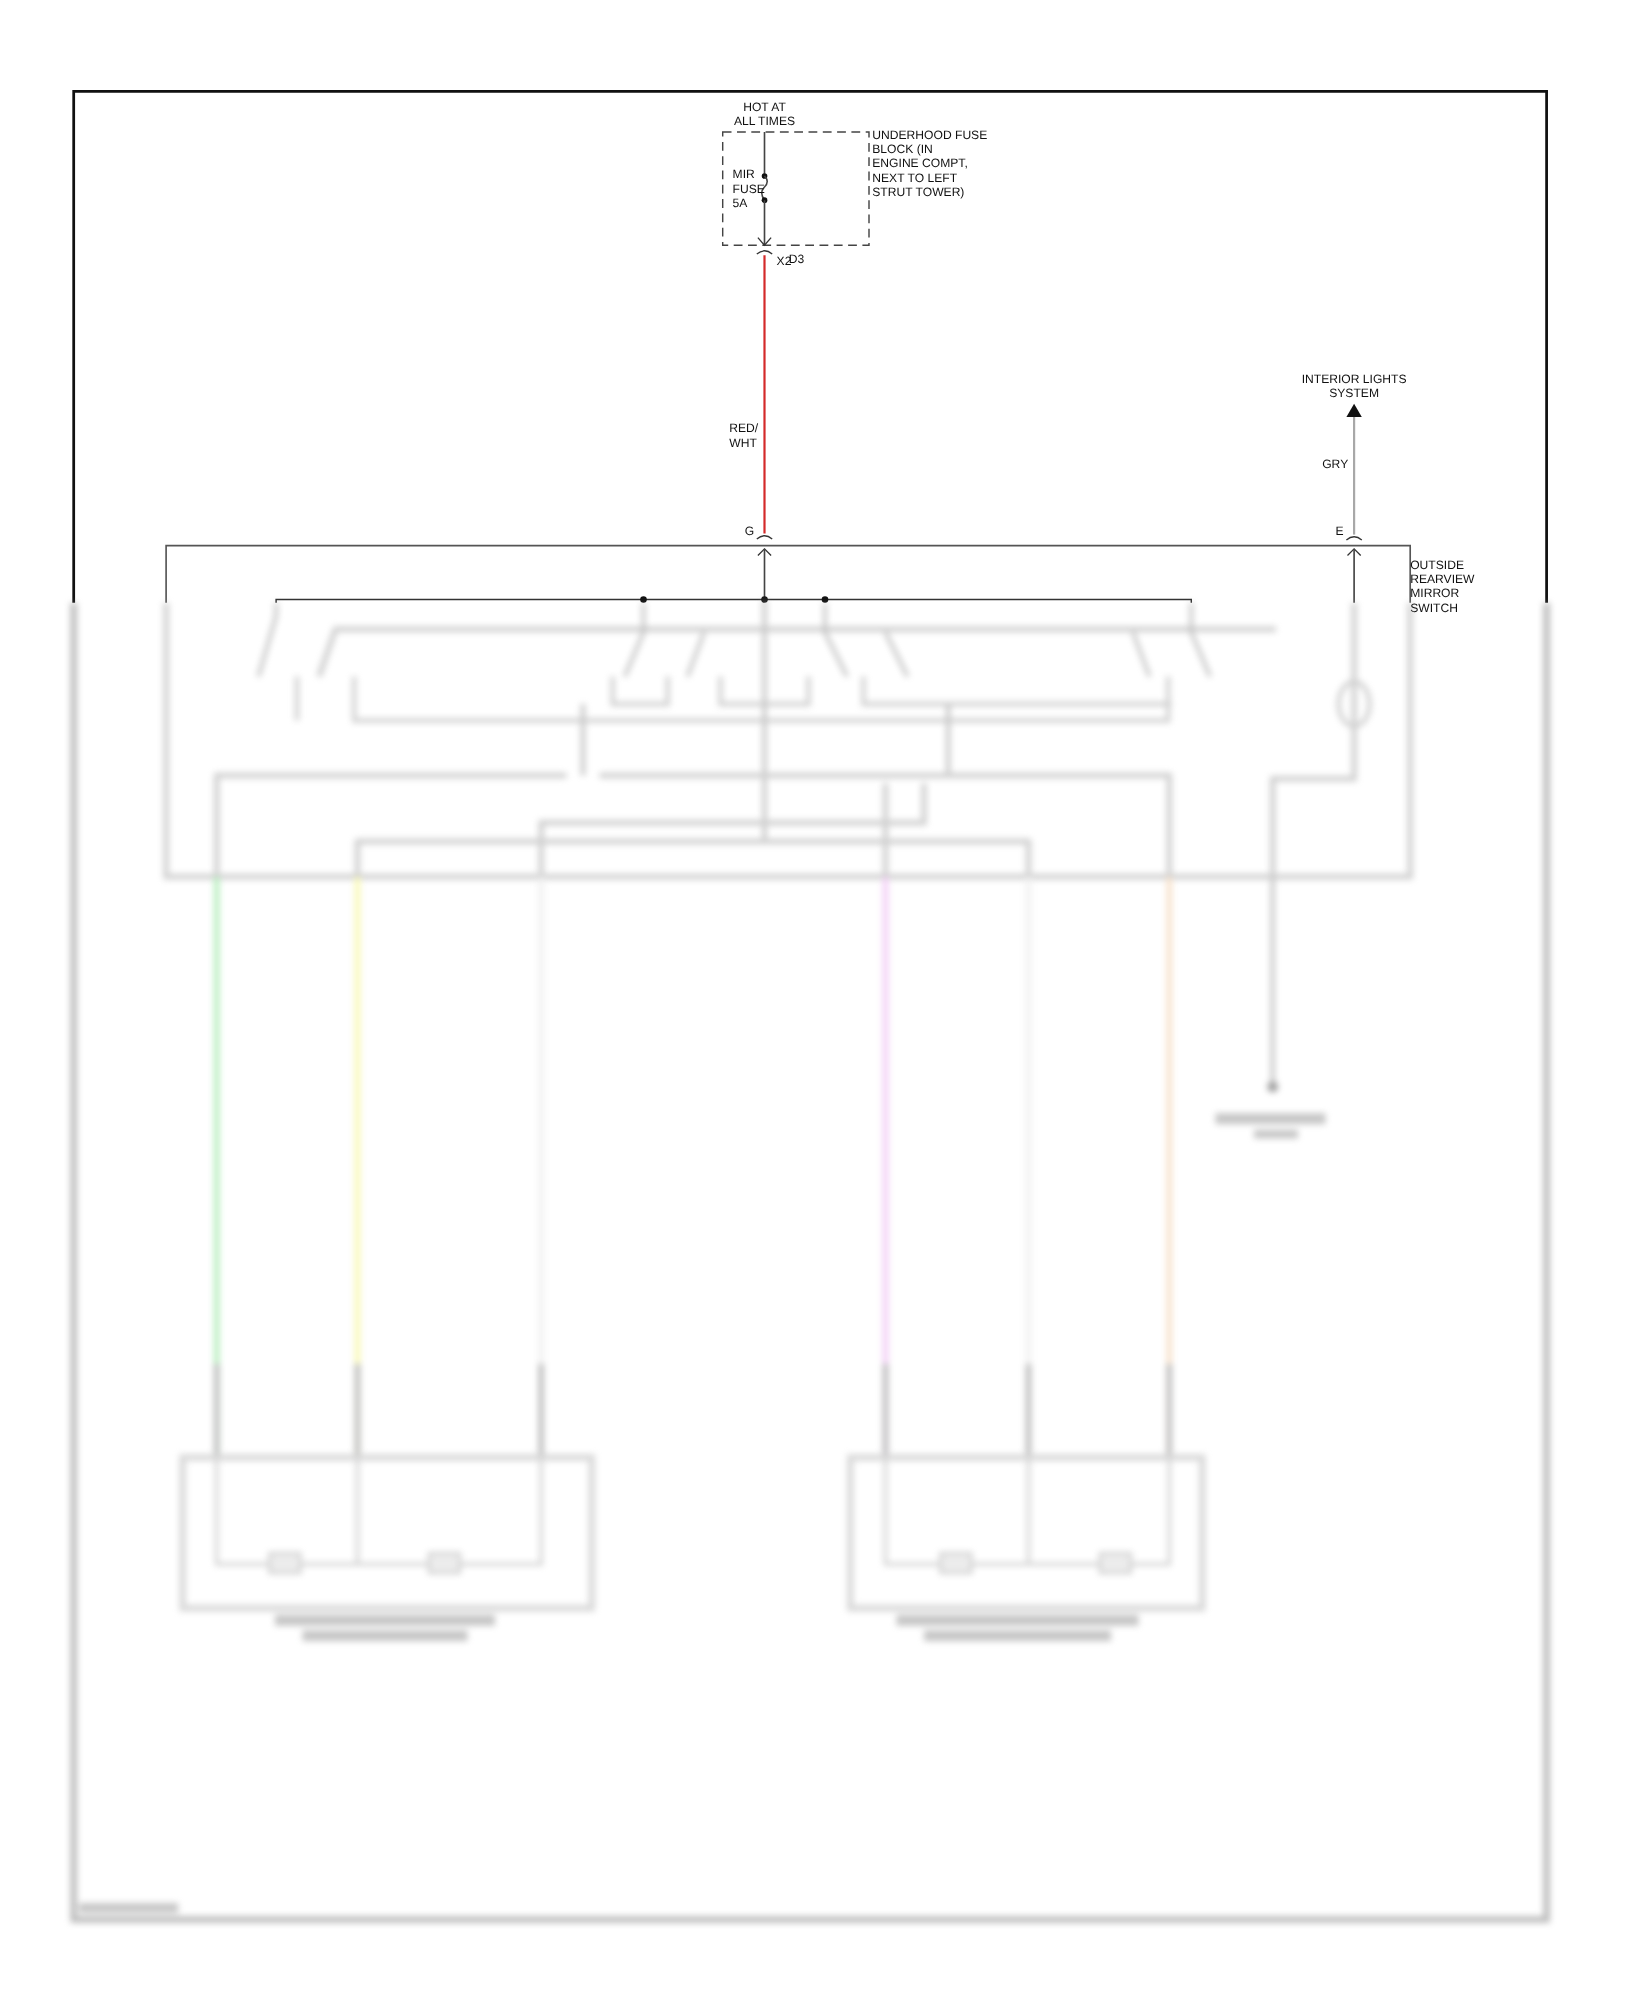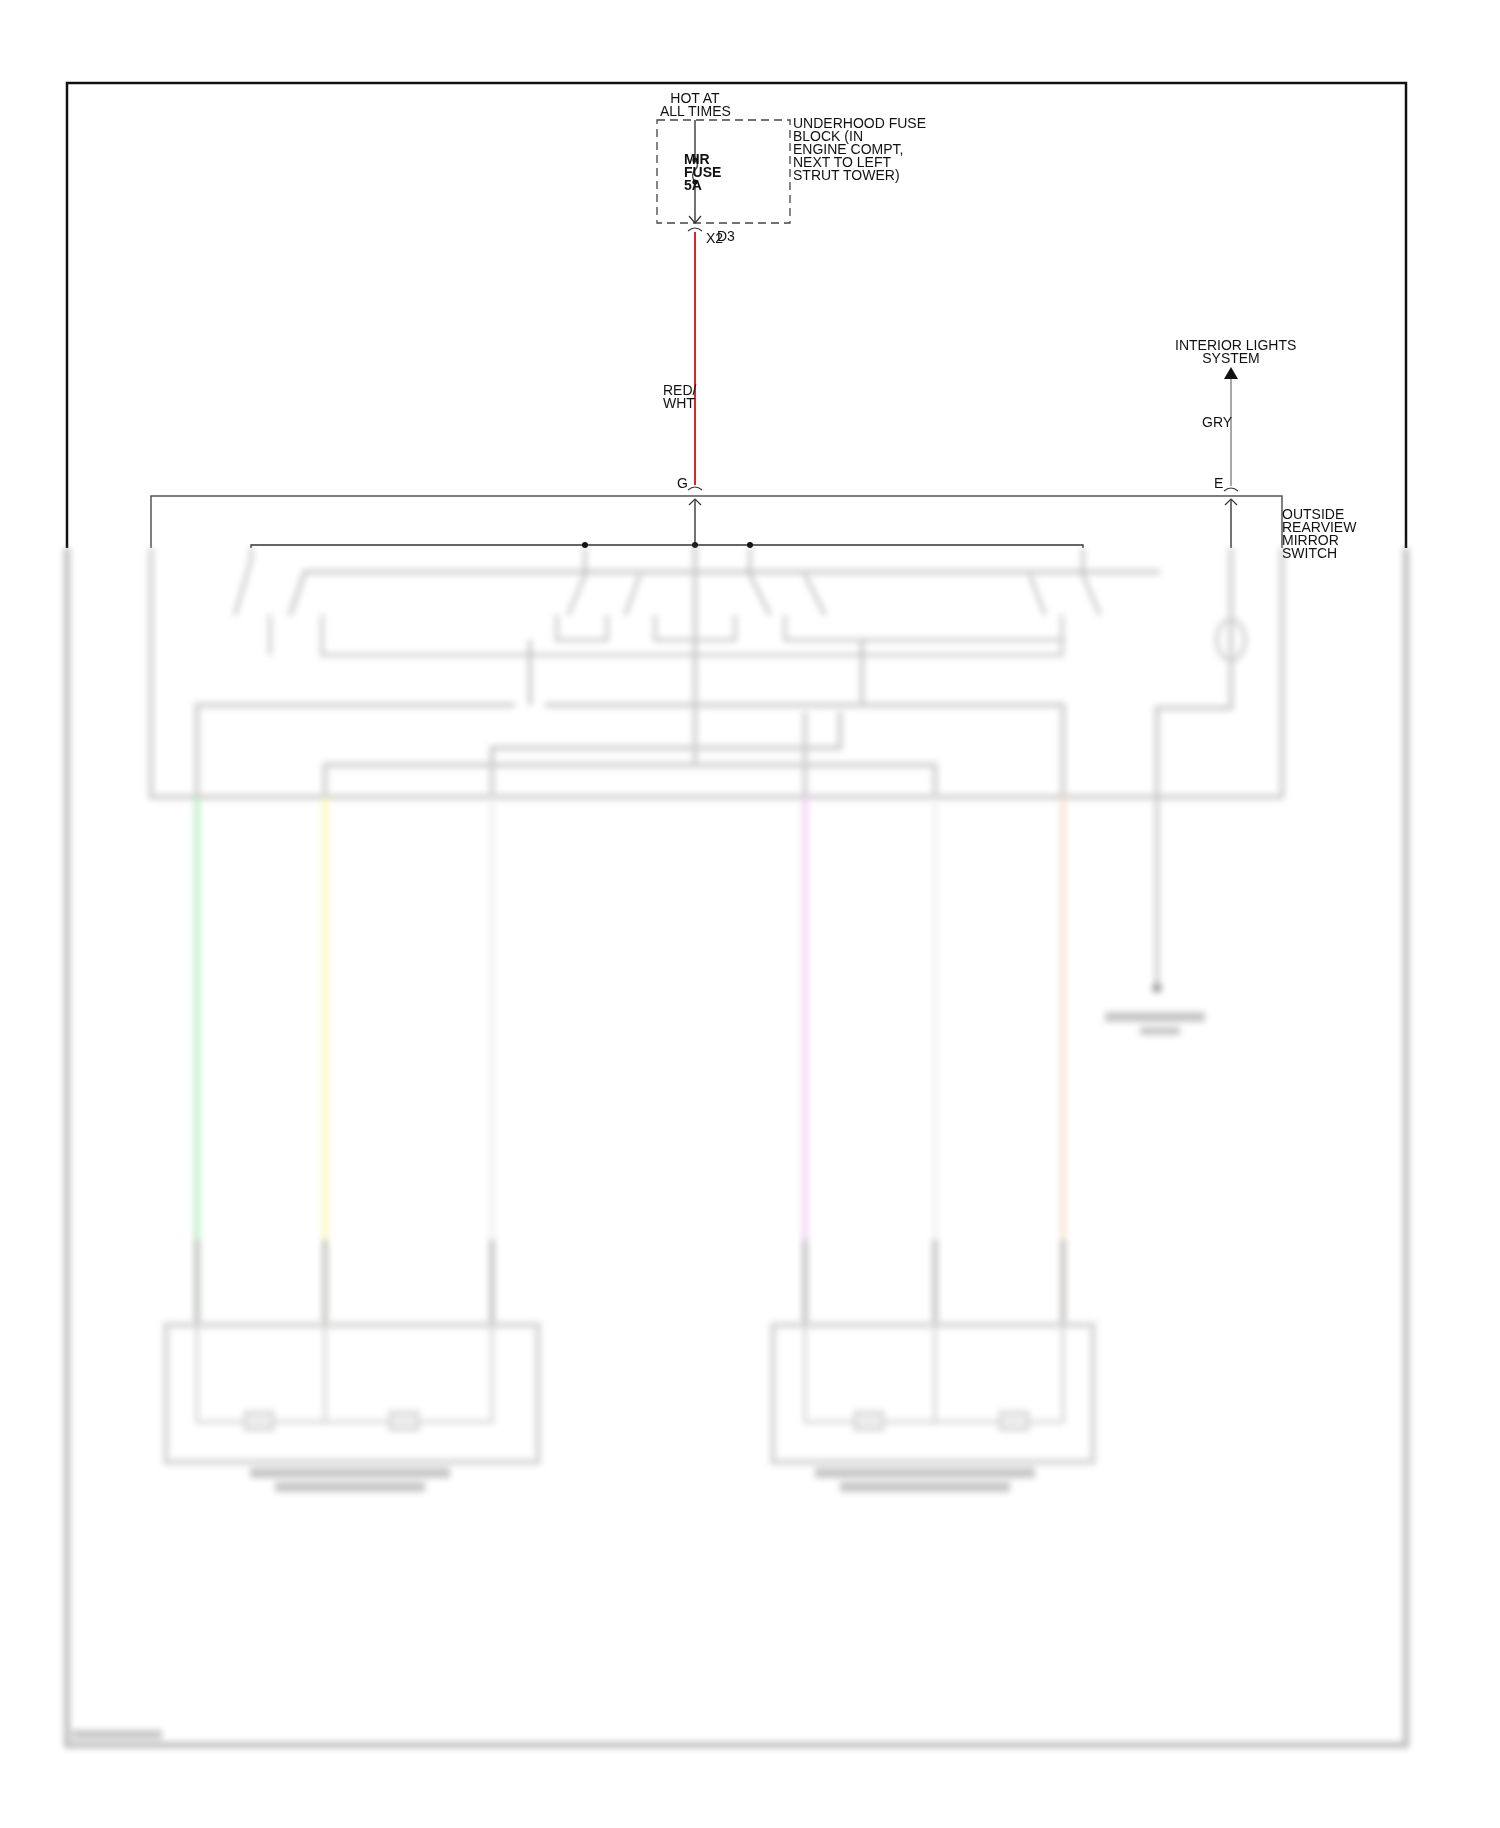--- a/index.html
+++ b/index.html
@@ -1,18 +1,18 @@
 <!DOCTYPE html>
 <html><head>
 <meta charset="utf-8">
 <style>
   html, body { margin: 0; padding: 0; background: #ffffff; }
   body { width: 1500px; height: 1828px; position: relative; overflow: hidden;
          font-family: "Liberation Sans", sans-serif; }
-  .lbl { position: absolute; font-size: 14px; line-height: 13px; color: #111; white-space: pre; }
+  .lbl { position: absolute; font-size: 11px; line-height: 13px; color: #111; white-space: pre; }
   .c { text-align: center; }
   .diagram-svg { position: absolute; left: 0; top: 0; }
   .blur-layer { position: absolute; left: 0; top: 0; width: 1500px; height: 1828px;
                 filter: blur(3px); opacity: 0.55; }
 </style>
 </head>
 <body>
 
 <svg class="diagram-svg" width="1500" height="1828" viewBox="0 0 1500 1828">
 
@@ -116,21 +116,21 @@
   </svg>
 </div>
 
 <div class="lbl c" style="left:660px; top:92px; width:70px;">HOT AT
 ALL TIMES</div>
 <div class="lbl" style="left:793px; top:117px;">UNDERHOOD FUSE
 BLOCK (IN
 ENGINE COMPT,
 NEXT TO LEFT
 STRUT TOWER)</div>
-<div class="lbl" style="left:684px; top:153px;font-weight:bold;">MIR
+<div class="lbl" style="left:666px; top:153px;">MIR
 FUSE
 5A</div>
 <div class="lbl" style="left:696px; top:230px;padding-left:21px;">D3</div>
 <div class="lbl" style="left:706px; top:232px;">X2</div>
 <div class="lbl" style="left:663px; top:347px;margin-top:37px;">RED/
 WHT</div>
 <div class="lbl" style="left:677px; top:477px;">G</div>
 <div class="lbl c" style="left:1175px; top:339px; width:112px;text-align:center;">INTERIOR LIGHTS
 SYSTEM</div>
 <div class="lbl" style="left:1202px; top:416px;text-align:center;">GRY</div>

